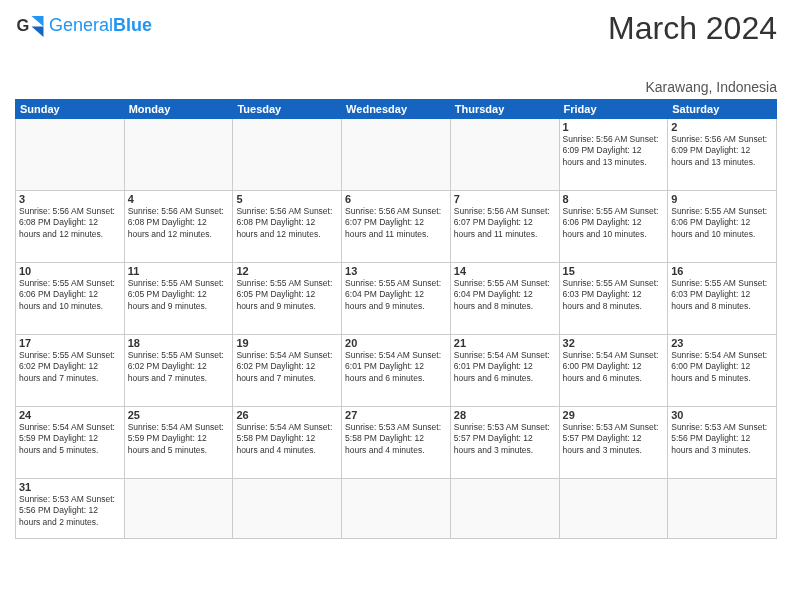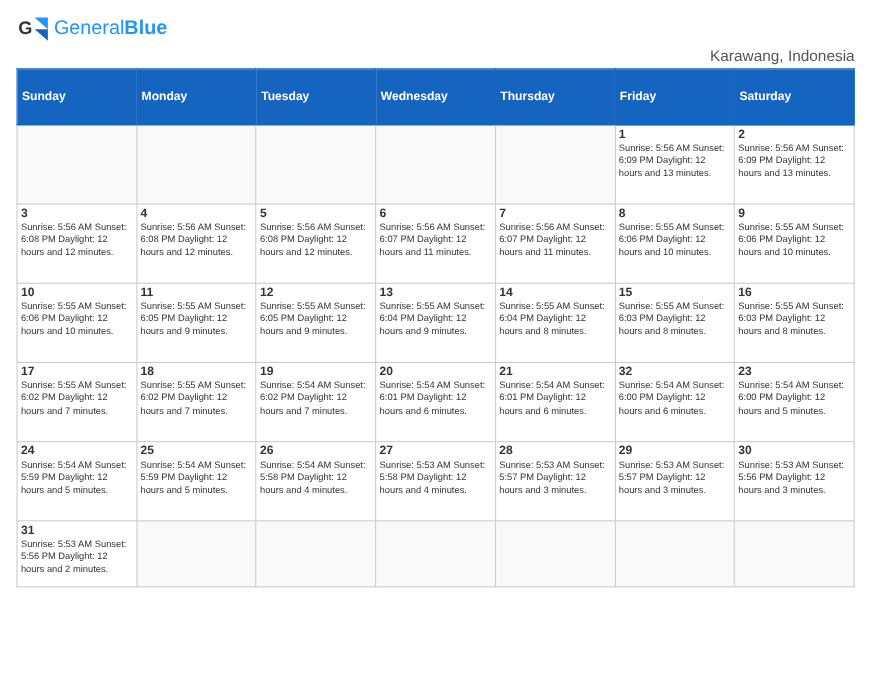--- a/index.html
+++ b/index.html
@@ -54,21 +54,21 @@
     table {
       width: 100%;
       border-collapse: collapse;
       table-layout: fixed;
     }
     thead th {
       background: #1565C0;
       color: #fff;
       font-size: 11px;
       font-weight: bold;
-      padding: 19px 4px;
+      padding: 3px 4px;
       text-align: left;
       border: 1px solid #1565C0;
     }
     tbody td {
       border: 1px solid #ccc;
       vertical-align: top;
       padding: 2px 3px;
       font-size: 9px;
       color: #333;
       height: 72px;
@@ -101,20 +101,21 @@
       <svg class="logo-icon" viewBox="0 0 40 40">
         <text x="2" y="28" font-size="22" font-weight="bold" fill="#333" font-family="Arial">G</text>
         <polygon points="22,8 38,8 38,22" fill="#2196F3"></polygon>
         <polygon points="22,22 38,22 38,36" fill="#1565C0"></polygon>
       </svg>
       <div>
         <span class="logo-text"><span>General</span><span style="color:#2196F3;font-weight:bold;text-align:right;">Blue</span></span>
       </div>
     </div>
     <div class="title-block">
+      <div class="calendar-title">March 2024</div>
       <div class="calendar-subtitle">Karawang, Indonesia</div>
     </div>
   </div>
 
   <table>
     <thead>
       <tr>
       <th>Sunday</th>
           <th>Monday</th>
           <th>Tuesday</th>

